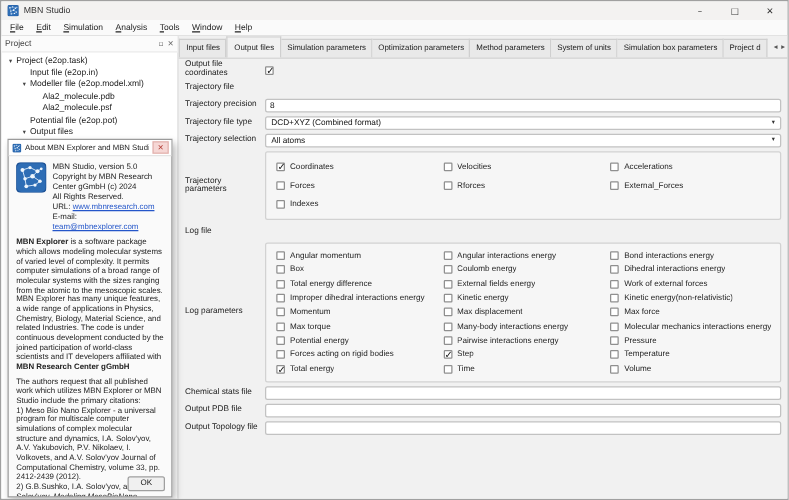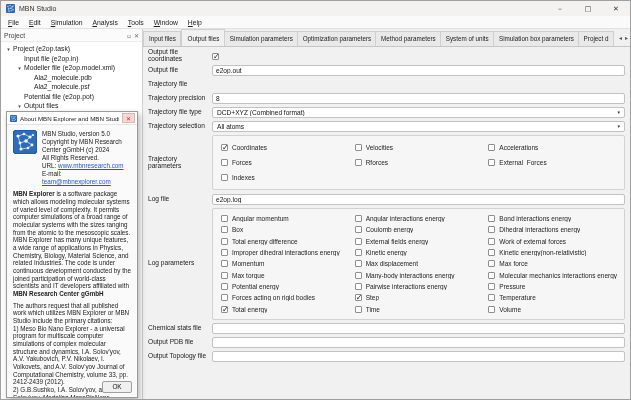--- a/index.html
+++ b/index.html
@@ -193,24 +193,20 @@
           <span>▸</span>
         </div>
       </div>
 
       <div class="form">
         <div class="frow">
           <span class="flabel">Output file coordinates</span>
           <span class="cb">✓</span>
         </div>
         <div class="frow">
-          <span class="flabel">Output file</span>
-          <input class="finput" value="e2op.out" style="">
-        </div>
-        <div class="frow">
           <span class="flabel">Trajectory file</span>
         </div>
         <div class="frow">
           <span class="flabel">Trajectory precision</span>
           <input class="finput" value="8" style="">
         </div>
         <div class="frow">
           <span class="flabel">Trajectory file type</span>
           <div class="fcombo">
             <span class="combo-text">DCD+XYZ (Combined format)</span>
@@ -256,21 +252,20 @@
               <div class="cb-item">
                   <span class="cb"></span>
                   <span class="cb-label">Indexes</span>
                 </div>
             </div>
           </div>
         </div>
 
         <div class="frow">
           <span class="flabel">Log file</span>
-          <input class="finput" value="e2op.log" style="">
         </div>
 
         <div class="frow auto">
           <span class="flabel">Log parameters</span>
           <div class="group">
             <div class="grid3 logp">
               <div class="cb-item">
                   <span class="cb"></span>
                   <span class="cb-label">Angular momentum</span>
                 </div>

